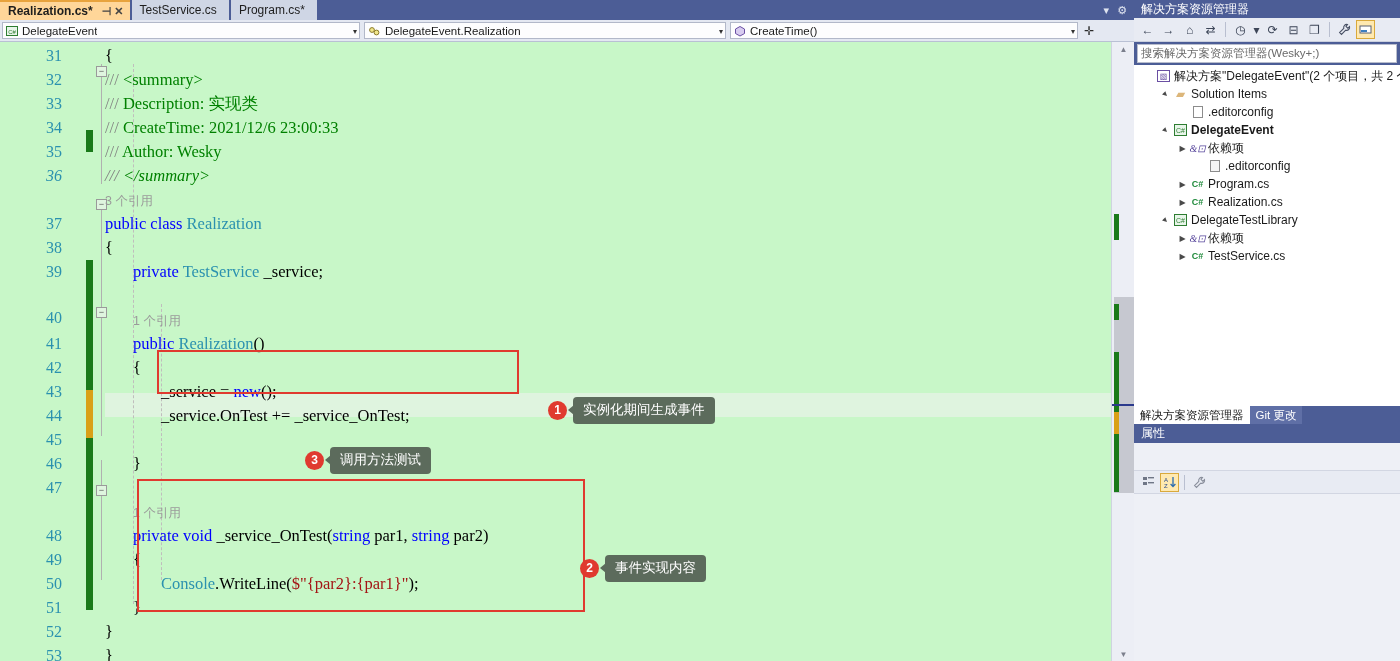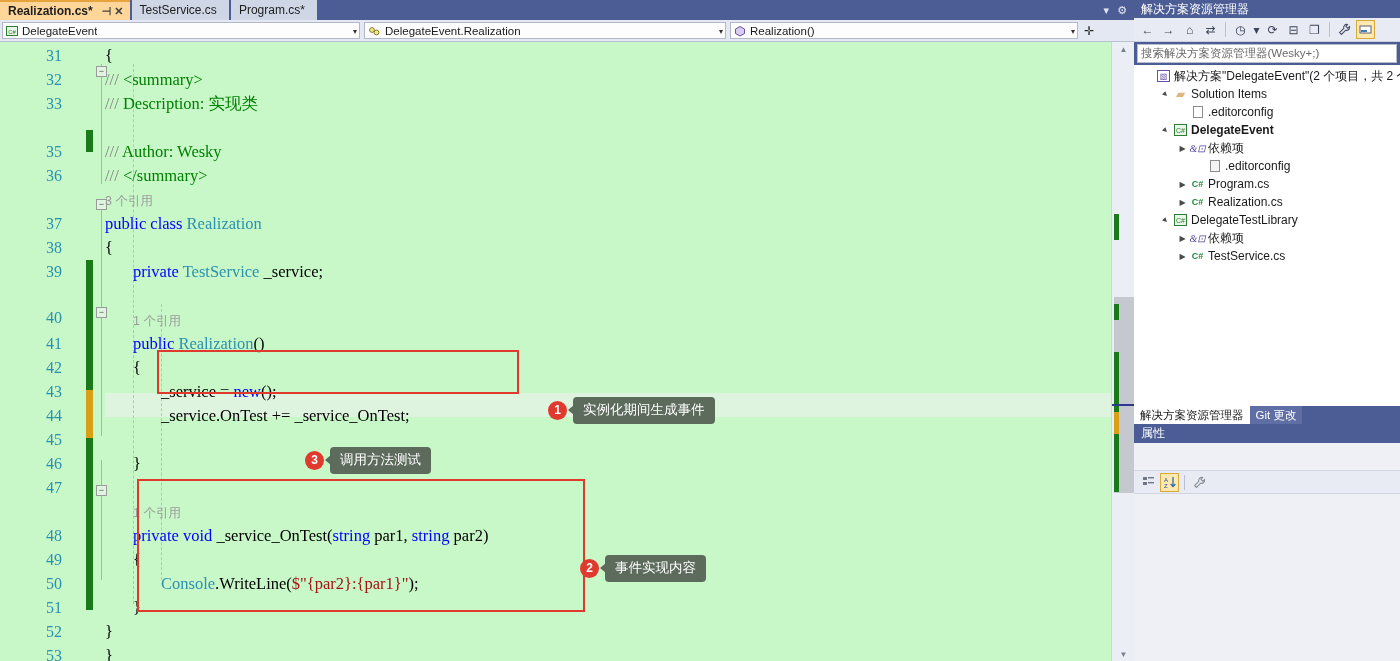--- a/index.html
+++ b/index.html
@@ -375,21 +375,21 @@
       </span>
       <span class="nclabel">DelegateEvent.Realization</span>
       <span class="arrow">▾</span>
     </div>
     <div class="navcombo" id="nc3">
       <span class="navicon">
         <svg width="12" height="12" viewBox="0 0 12 12">
             <path d="M6 1.5 L10.5 4 L10.5 8.5 L6 11 L1.5 8.5 L1.5 4 Z" fill="#d8ccf0" stroke="#6a4fa3"></path>
           </svg>
       </span>
-      <span class="nclabel">Realization()</span>
+      <span class="nclabel">CreateTime()</span>
       <span class="arrow">▾</span>
     </div>
     <div class="nav-endbtn">✛</div>
   </div>
 
   <div class="editor">
 
     <div class="curline" style="top:351px;"></div>
 
     <div class="vline" style="top:22px;height:120px;"></div>
@@ -407,22 +407,23 @@
 
     <div class="outline" style="top:24px;">−</div>
     <div class="outline" style="top:157px;">−</div>
     <div class="outline" style="top:265px;">−</div>
     <div class="outline" style="top:443px;">−</div>
 
     <div class="codearea" id="codearea">
         <div class="ln" style="top: 2px;"><span class="lnum">31</span><span class="ltext" style="padding-left: 0px;"><span>{</span></span></div>
         <div class="ln" style="top: 26px;"><span class="lnum">32</span><span class="ltext" style="padding-left: 0px;"><span class="cmt-slash">/// </span><span class="cmt">&lt;summary&gt;</span></span></div>
         <div class="ln" style="top: 50px;"><span class="lnum">33</span><span class="ltext" style="padding-left: 0px;"><span class="cmt-slash">/// </span><span class="cmt">Description: 实现类</span></span></div>
+        <div class="ln" style="top: 74px;"><span class="lnum">34</span><span class="ltext" style="padding-left: 0px;"><span class="cmt-slash">/// </span><span class="cmt">CreateTime: 2021/12/6 23:00:33</span></span></div>
         <div class="ln" style="top: 98px;"><span class="lnum">35</span><span class="ltext" style="padding-left: 0px;"><span class="cmt-slash">/// </span><span class="cmt">Author: Wesky</span></span></div>
-        <div class="ln" style="top: 122px;"><span class="lnum">36</span><span class="ltext" style="padding-left: 0px;"><span class="cmt-slash">/// </span><span class="cmt">&lt;/summary&gt;</span></span></div>
+        <div class="ln" style="top: 122px; font-style: italic;"><span class="lnum">36</span><span class="ltext" style="padding-left: 0px;"><span class="cmt-slash">/// </span><span class="cmt">&lt;/summary&gt;</span></span></div>
         <div class="ln" style="top: 146px;"><span class="lnum"></span><span class="ltext" style="padding-left: 0px;"><span class="ref">3 个引用</span></span></div>
         <div class="ln" style="top: 170px;"><span class="lnum">37</span><span class="ltext" style="padding-left: 0px;"><span class="kw">public class </span><span class="typ">Realization</span></span></div>
         <div class="ln" style="top: 194px;"><span class="lnum">38</span><span class="ltext" style="padding-left: 0px;"><span>{</span></span></div>
         <div class="ln" style="top: 218px;"><span class="lnum">39</span><span class="ltext" style="padding-left: 28px;"><span class="kw">private </span><span class="typ">TestService</span><span> _service;</span></span></div>
         <div class="ln" style="top: 242px; margin-top: 22px;"><span class="lnum">40</span><span class="ltext" style="padding-left: 0px;"></span></div>
         <div class="ln" style="top: 266px;"><span class="lnum"></span><span class="ltext" style="padding-left: 28px;"><span class="ref">1 个引用</span></span></div>
         <div class="ln" style="top: 290px;"><span class="lnum">41</span><span class="ltext" style="padding-left: 28px;"><span class="kw">public </span><span class="typ">Realization</span><span>()</span></span></div>
         <div class="ln" style="top: 314px;"><span class="lnum">42</span><span class="ltext" style="padding-left: 28px;"><span>{</span></span></div>
         <div class="ln" style="top: 338px;"><span class="lnum">43</span><span class="ltext" style="padding-left: 56px;"><span>_service = </span><span class="kw">new</span><span>();</span></span></div>
         <div class="ln" style="top: 362px;"><span class="lnum">44</span><span class="ltext" style="padding-left: 56px;"><span>_service.OnTest += _service_OnTest;</span></span></div>

